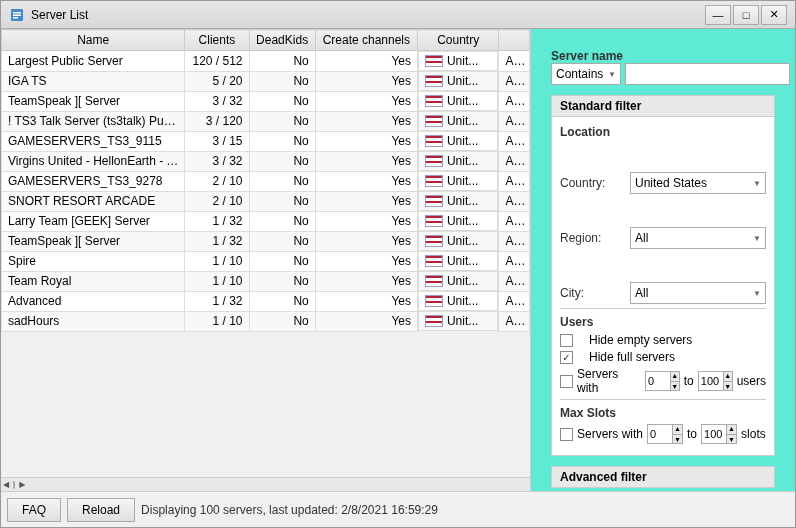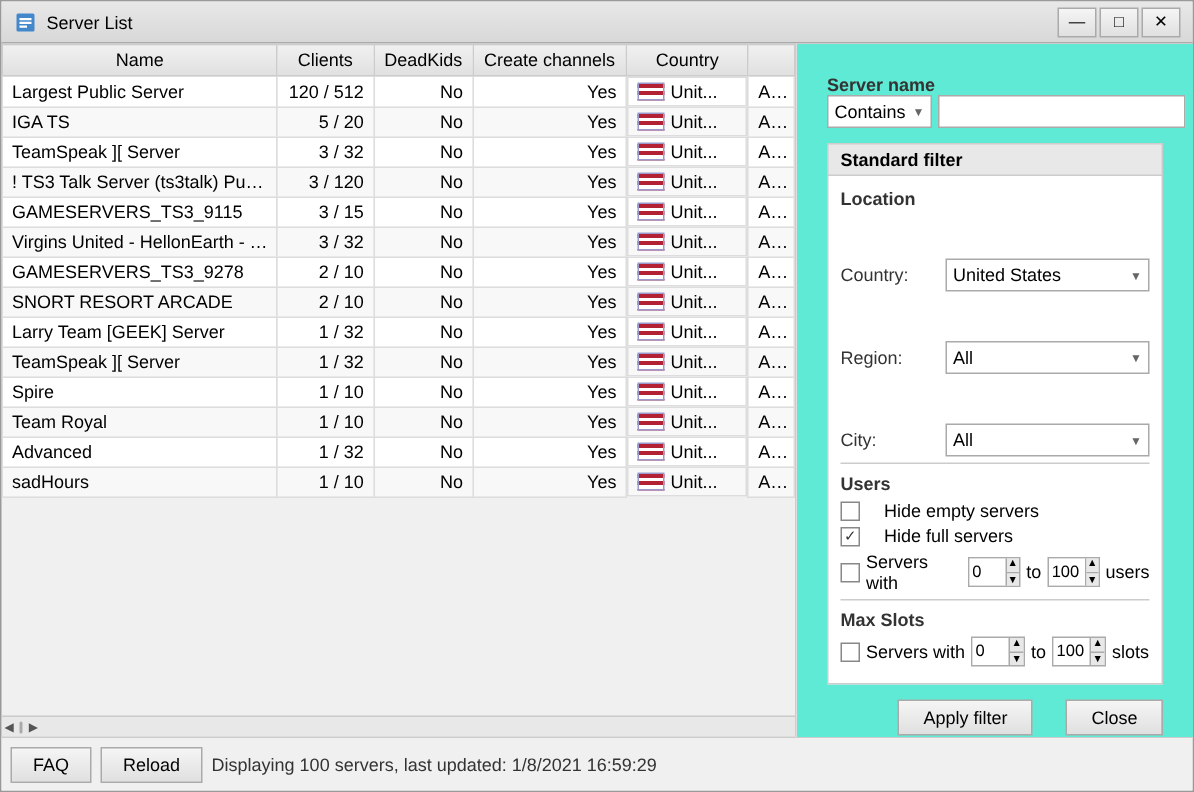--- a/index.html
+++ b/index.html
@@ -652,26 +652,27 @@
                   <button class="spin-btn">▲</button>
                   <button class="spin-btn">▼</button>
                 </div>
               </div>
               <span>slots</span>
             </div>
           </div>
         </div>
       </div>
 
+      <div class="advanced-filter-header">Advanced filter</div>
 
       <div class="apply-close-row">
         <button class="apply-btn">Apply filter</button>
         <button class="apply-btn">Close</button>
       </div>
     </div>
   </div>
 
   <div class="bottom-bar">
     <button class="bottom-btn">FAQ</button>
     <button class="bottom-btn">Reload</button>
-    <span class="status-text">Displaying 100 servers, last updated: 1/8/2021 16:59:29</span>
+    <span class="status-text">Displaying 100 servers, last updated: 2/8/2021 16:59:29</span>
   </div>
 </div>
 
 </body></html>

